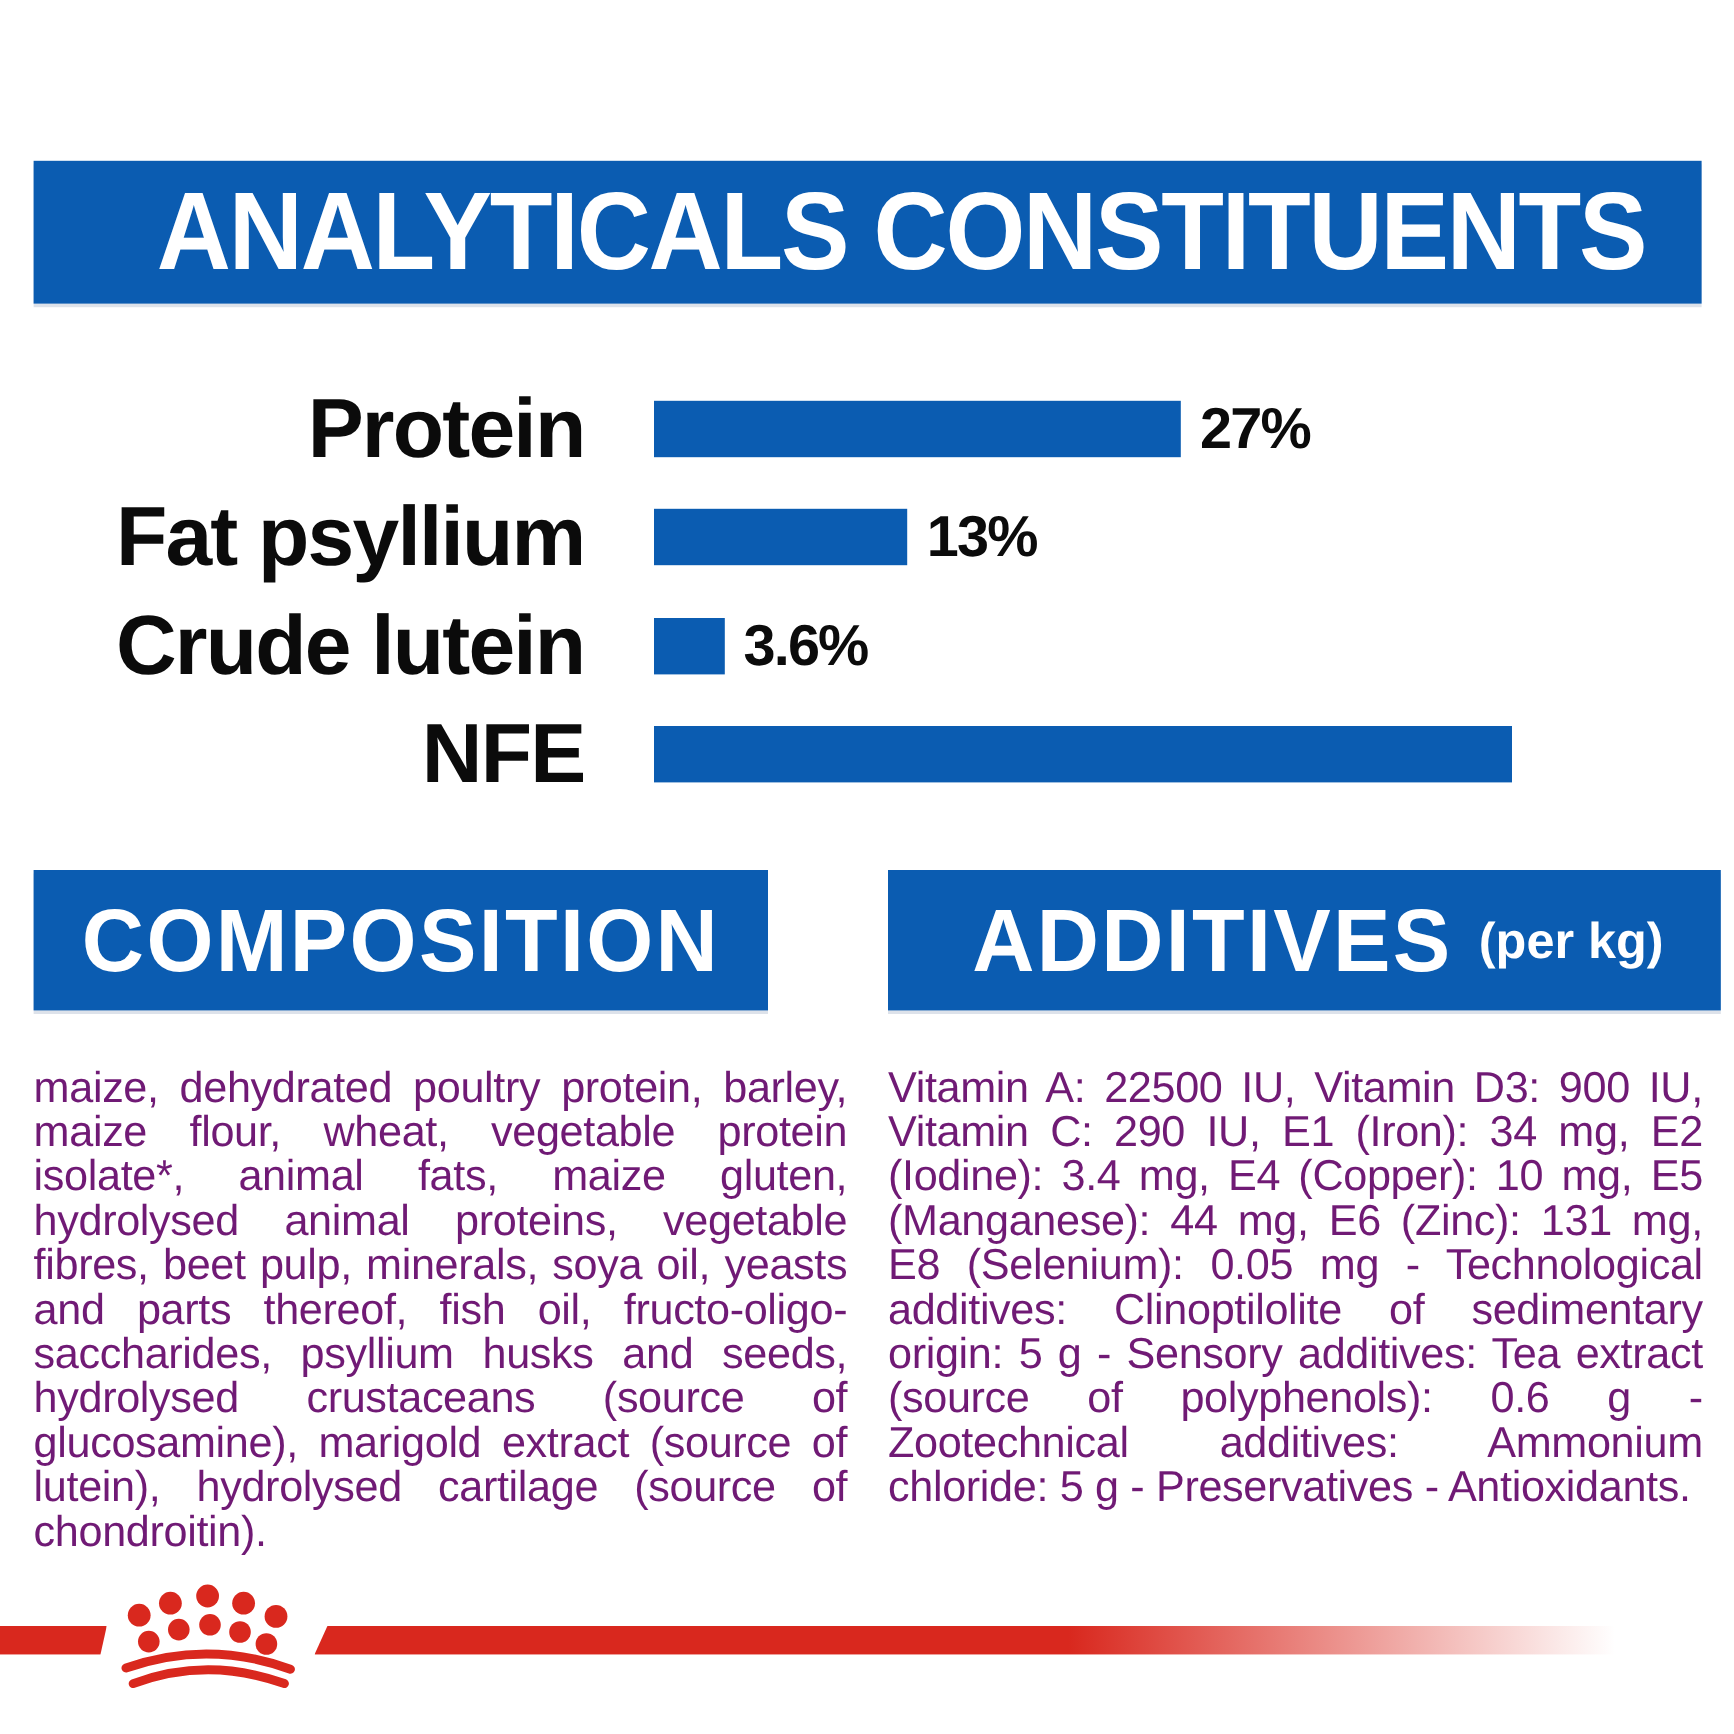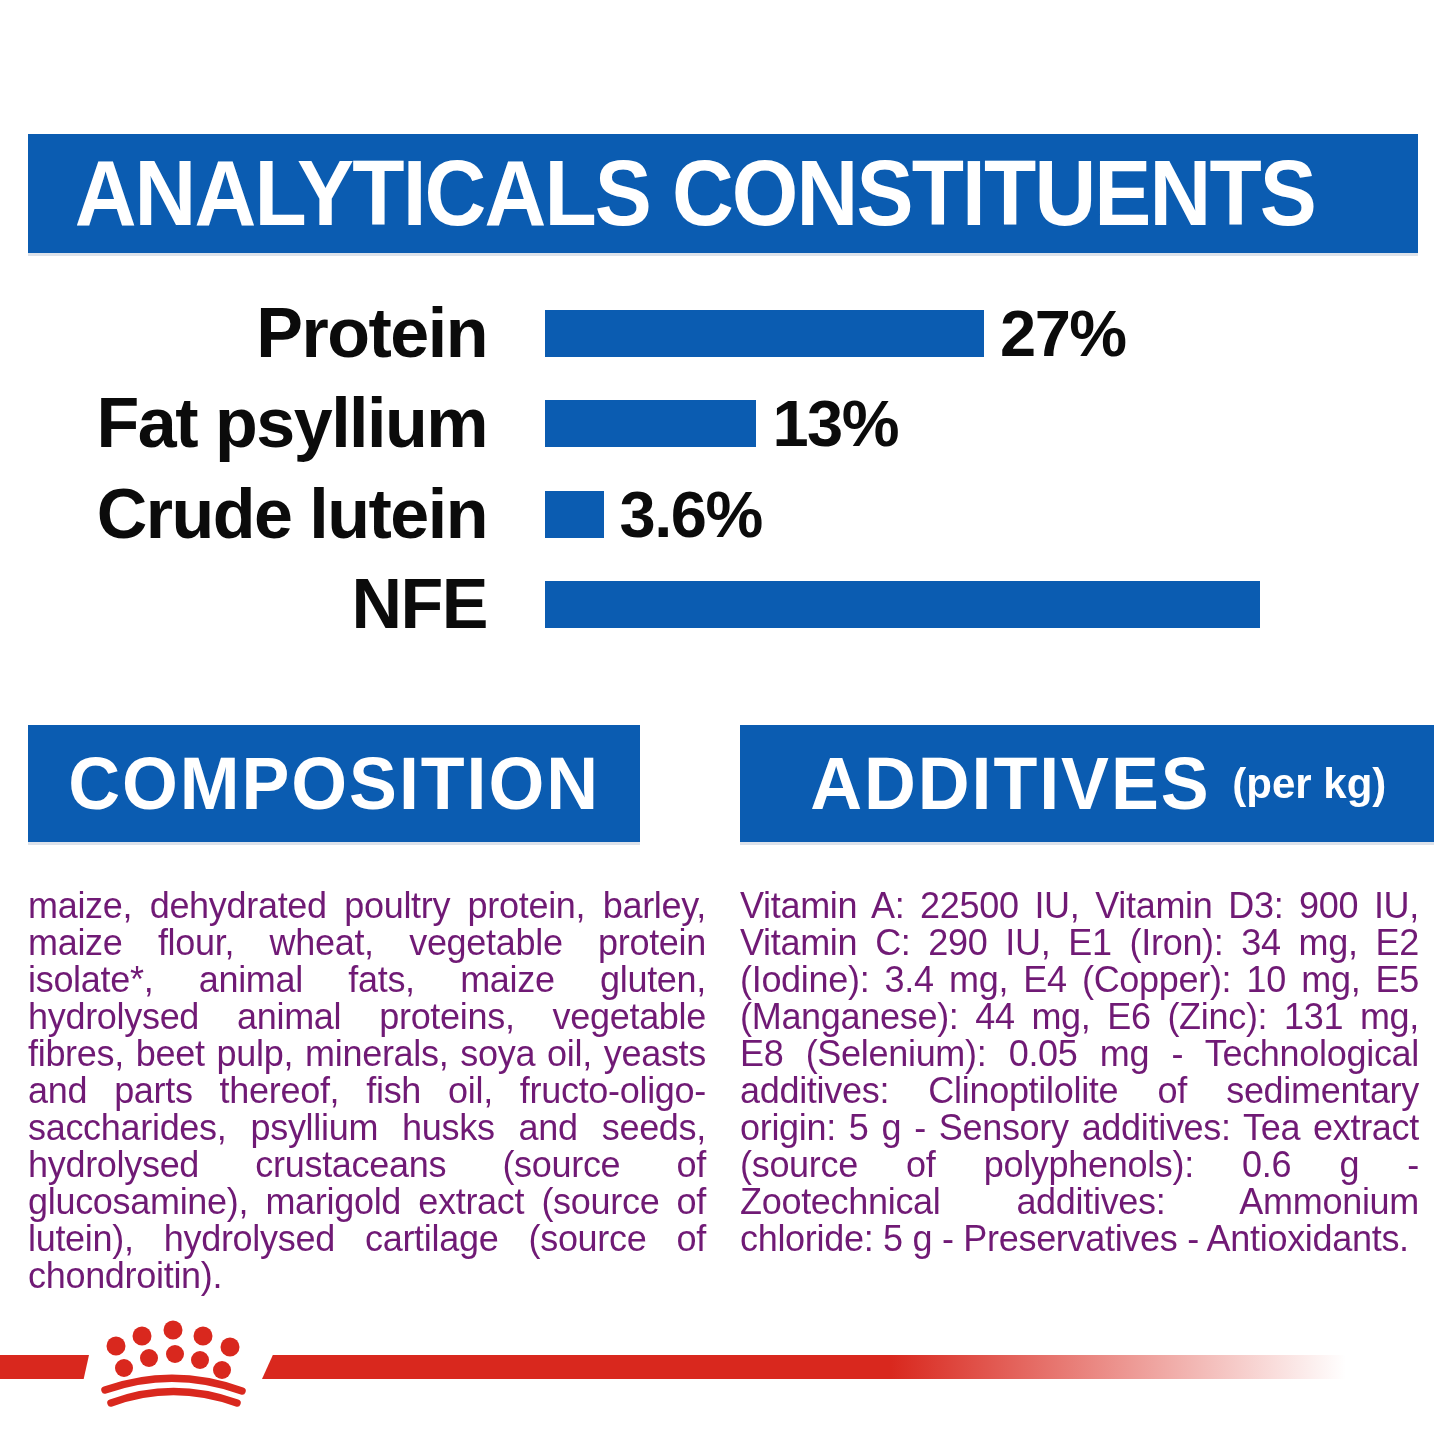--- a/index.html
+++ b/index.html
@@ -2,33 +2,33 @@
 <html><head>
 <meta charset="utf-8">
 <style>
   html,body{margin:0;padding:0;background:#ffffff;}
   body{width:1445px;height:1445px;position:relative;overflow:hidden;
        font-family:"Liberation Sans",sans-serif;color:#1d1d1b;}
   .page{position:absolute;inset:0;background:#fff;}
 
   
   .title-band{position:absolute;left:28px;top:134px;width:1390px;height:119px;
-    display:flex;align-items:center;justify-content:flex-start;
+    display:flex;align-items:center;justify-content:flex-end;
     box-shadow:0 3px 0 rgba(120,140,170,.25);}
   .title-band .txt{color:#fff;font-weight:700;font-size:92px;letter-spacing:-2px;
     white-space:nowrap;transform:scaleX(.93);transform-origin:center;}
 
   
   .chart-row{position:absolute;left:0;width:1445px;height:84px;
-    display:flex;align-items:center;}
+    display:flex;align-items:center;margin-top:24px;}
   .row-0{top:291px}.row-1{top:381px}.row-2{top:472px}.row-3{top:562px}
   .chart-label{width:487px;text-align:right;font-weight:700;font-size:70px;
     letter-spacing:-1.5px;color:#0b0b0b;white-space:nowrap;}
   .bar{height:47px;margin-left:58px;flex:0 0 auto;}
-  .chart-value{margin-left:16px;font-weight:700;font-size:65px;
+  .chart-value{margin-left:16px;font-weight:700;font-size:48px;
     letter-spacing:-1.5px;color:#0b0b0b;white-space:nowrap;}
 
   
   .sec-box{position:absolute;top:725px;height:117px;display:flex;
     align-items:center;justify-content:center;
     box-shadow:0 3px 0 rgba(120,140,170,.25);}
   .sec-box.left{left:28px;width:612px;}
   .sec-box.right{left:740px;width:678px;}
   .sec-title{color:#fff;font-weight:700;font-size:74px;letter-spacing:2px;
     white-space:nowrap;transform:scaleX(.97);}

